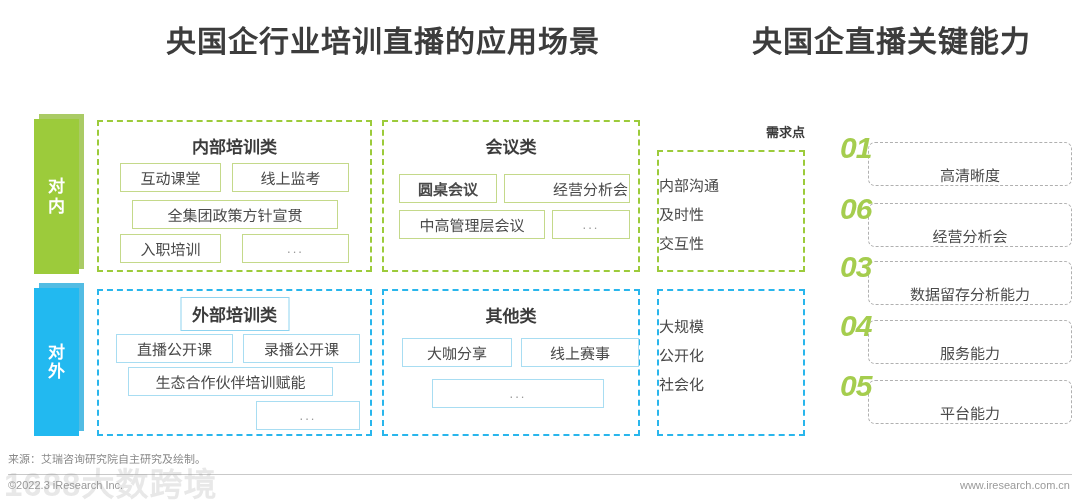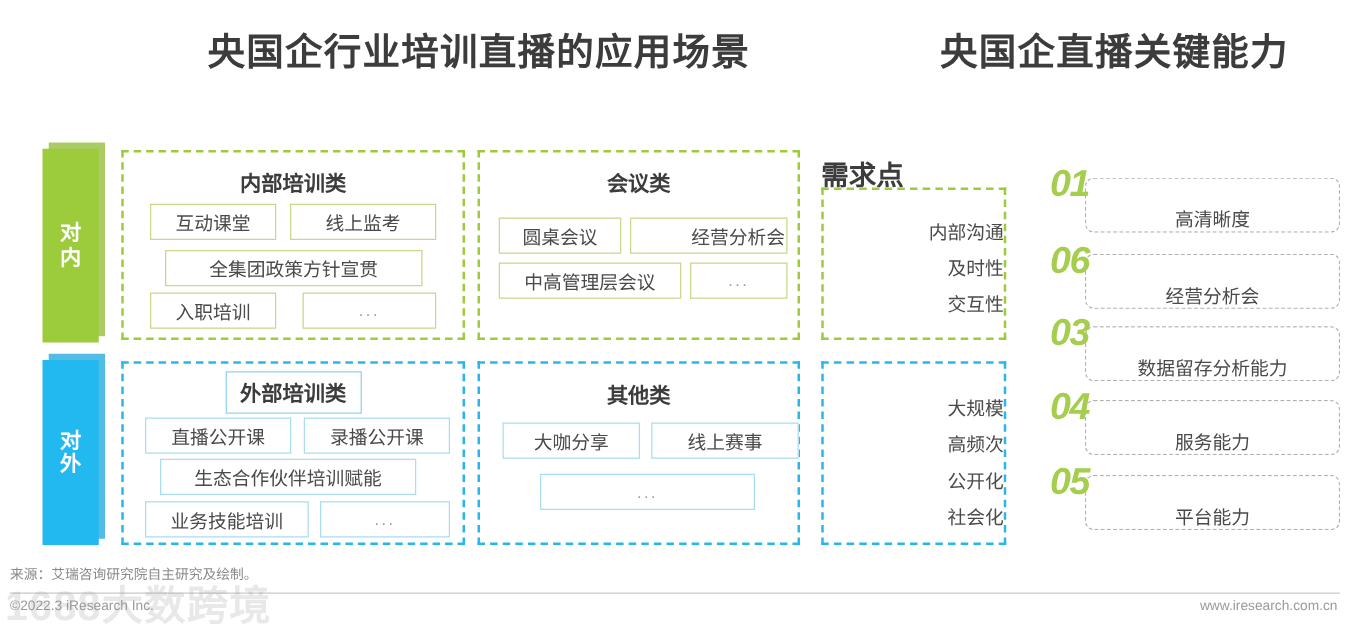--- a/index.html
+++ b/index.html
@@ -49,22 +49,22 @@
   #box-other{left:382px;top:289px;width:258px;height:147px;}
   #box-demand-b{left:657px;top:289px;width:148px;height:147px;}
 
   
   .group-title{
     position:absolute;width:100%;text-align:center;
     font-size:17px;font-weight:bold;color:#3c3c3c;
     top:11px;left:0;
   }
   .heading-standalone{
-    position:absolute;text-align:left;
-    font-size:22px;font-weight:bold;color:#3c3c3c;
+    position:absolute;text-align:right;
+    font-size:13px;font-weight:bold;color:#3c3c3c;
   }
   #heading-demand{left:657px;top:122px;width:148px;}
   .boxed-title{
     position:absolute;left:50%;transform:translateX(-50%);top:6px;
     border:1px solid #8fd4f0;background:#ffffff;
     padding:3px 11px 4px;
     font-size:17px;font-weight:bold;color:#3c3c3c;
     white-space:nowrap;
   }
 
@@ -75,21 +75,21 @@
     font-size:15px;color:#4a4a4a;white-space:nowrap;
     height:29px;
   }
   .chip-green{border:1px solid #c4d98a;}
   .chip-blue{border:1px solid #a8ddf2;}
   .chip .dots{font-size:13px;color:#9a9a9a;letter-spacing:2px;}
 
   
   .text-stack{
     position:absolute;left:0;width:100%;
-    text-align:right;font-size:15px;color:#4a4a4a;line-height:29px;
+    text-align:left;font-size:15px;color:#4a4a4a;line-height:29px;font-family:Liberation Serif, serif;
   }
 
   
   .cap-row{position:absolute;left:840px;width:232px;height:56px;}
   .cap-num{
     position:absolute;left:0;top:-2px;
     font-size:30px;font-weight:bold;font-style:italic;
     color:#a5cd4e;letter-spacing:-1px;z-index:2;
   }
   .cap-box{
@@ -157,21 +157,21 @@
     <div class="chip chip-green" style="left:33px;top:78px;width:206px;">全集团政策方针宣贯</div>
     <div class="chip chip-green" style="left:21px;top:112px;width:101px;">入职培训</div>
     <div class="chip chip-green" style="left:143px;top:112px;width:107px;">
       <span class="dots">...</span>
     </div>
   </div>
 
   <div class="dash-box dash-green" id="box-meeting">
     <div class="group-title">会议类</div>
 
-    <div class="chip chip-green" style="left:15px;top:52px;width:98px;">圆桌会议</div>
+    <div class="chip chip-green" style="left:15px;top:52px;width:98px;font-weight:bold;">圆桌会议</div>
     <div class="chip chip-green" style="left:120px;top:52px;width:126px;padding-left:47px;">经营分析会</div>
     <div class="chip chip-green" style="left:15px;top:88px;width:146px;font-family:Liberation Serif, serif;">中高管理层会议</div>
     <div class="chip chip-green" style="left:168px;top:88px;width:78px;">
       <span class="dots">...</span>
     </div>
   </div>
 
   <div class="heading-standalone" id="heading-demand">需求点</div>
   <div class="dash-box dash-green" id="box-demand-a">
     <div class="text-stack" style="top:20px;">
@@ -180,40 +180,38 @@
       <div>交互性</div>
     </div>
   </div>
 
   <div class="dash-box dash-blue" id="box-external">
     <div class="boxed-title">外部培训类</div>
 
     <div class="chip chip-blue" style="left:17px;top:43px;width:117px;">直播公开课</div>
     <div class="chip chip-blue" style="left:29px;top:76px;width:205px;">生态合作伙伴培训赋能</div>
     <div class="chip chip-blue" style="left:144px;top:43px;width:117px;">录播公开课</div>
-    <div class="chip chip-blue" style="left:17px;top:110px;width:131px;">业务技能培训</div>
     <div class="chip chip-blue" style="left:157px;top:110px;width:104px;">
       <span class="dots">...</span>
     </div>
   </div>
 
   <div class="dash-box dash-blue" id="box-other">
     <div class="group-title">其他类</div>
 
     <div class="chip chip-blue" style="left:18px;top:47px;width:110px;">大咖分享</div>
     <div class="chip chip-blue" style="left:137px;top:47px;width:118px;text-align:right;">线上赛事</div>
     <div class="chip chip-blue" style="left:48px;top:88px;width:172px;">
       <span class="dots">...</span>
     </div>
   </div>
 
   <div class="dash-box dash-blue" id="box-demand-b">
     <div class="text-stack" style="top:22px;">
       <div>大规模</div>
-      <div>高频次</div>
       <div>公开化</div>
       <div>社会化</div>
     </div>
   </div>
 
   <div class="cap-row" style="top:133px;">
     <div class="cap-num">01</div>
     <div class="cap-box">
       <span class="cap-label">高清晰度</span>
     </div>

